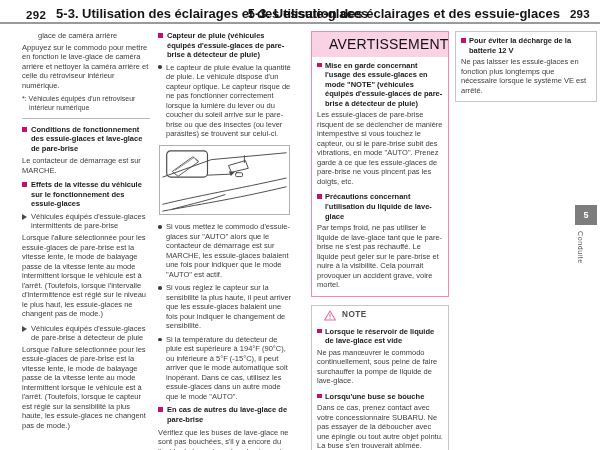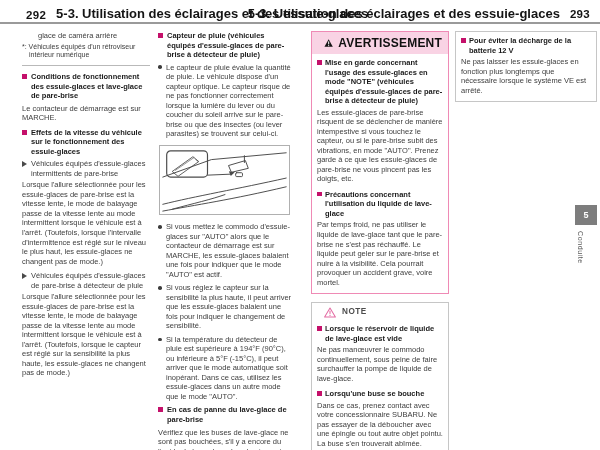--- a/index.html
+++ b/index.html
@@ -46,21 +46,21 @@
   .li { position:relative; padding-left:8px; margin-bottom:4px; }
   .dot { position:absolute; left:0; top:2.8px; width:3.6px; height:3.6px;
          border-radius:50%; background:#3d3d3d; display:inline-block; }
 
   
   .illus { width:131px; height:70px; border:1px solid #b0b0b0; margin:2px 0 5px 1px; background:#fff; }
 
   
   .wbox { border:1.5px solid #ef8ab5; background:#fff; }
   .wbox-h { background:#f9d3e4; display:flex; align-items:center; gap:5px; padding:3.5px 6px 3.5px 12px; }
-  .wbox-h .t { font-weight:bold; font-size:12px; color:#111; letter-spacing:0.2px; }
+  .wbox-h .t { font-weight:normal; font-size:14px; color:#111; letter-spacing:0.2px; }
   .box-body { padding:4px 5px 5px 5px; }
   .box-item-h { position:relative; padding-left:8px; font-weight:bold; color:#1a1a1a; margin-bottom:2px; }
   .box-item-b { margin-bottom:6px; }
   .box-item-b:last-child { margin-bottom:1px; }
 
   .nbox { border:1px solid #c6c6c6; background:#fff; margin-top:8px; }
   .nbox-h { display:flex; align-items:center; gap:6px; padding:4px 6px 2px 12px; }
   .nbox-h .t { font-weight:bold; font-size:8.2px; color:#4c4c4c; letter-spacing:0.5px; }
 
   .cbox { border:1px solid #c6c6c6; background:#fff; padding:4px 5px 5px 5px; }
@@ -80,20 +80,21 @@
   <span class="hdr-title">5-3. Utilisation des éclairages et des essuie-glaces</span>
 </div>
 <div class="hdr hdr-right">
   <span class="hdr-title">5-3. Utilisation des éclairages et des essuie-glaces</span>
   <span class="pageno">293</span>
 </div>
 <div class="hdr-rule"></div>
 
 <div class="col" id="col1">
   <div class="cont-heading">glace de caméra arrière</div>
+  <div class="blk">Appuyez sur le commodo pour mettre en fonction le lave-glace de caméra arrière et nettoyer la caméra arrière et celle du rétroviseur intérieur numérique.</div>
   <div class="footnote">*: Véhicules équipés d'un rétroviseur intérieur numérique</div>
   <div class="divider"></div>
 
   <div class="sec-h">
     <span class="sq"></span>
     <span>Conditions de fonctionnement des essuie-glaces et lave-glace de pare-brise</span>
   </div>
   <div class="blk">Le contacteur de démarrage est sur MARCHE.</div>
 
   <div class="sec-h">
@@ -151,21 +152,21 @@
     <span class="dot"></span>
     <span>Si vous réglez le capteur sur la sensibilité la plus haute, il peut arriver que les essuie-glaces balaient une fois pour indiquer le changement de sensibilité.</span>
   </div>
   <div class="li">
     <span class="dot"></span>
     <span>Si la température du détecteur de pluie est supérieure à 194°F (90°C), ou inférieure à 5°F (-15°C), il peut arriver que le mode automatique soit inopérant. Dans ce cas, utilisez les essuie-glaces dans un autre mode que le mode "AUTO".</span>
   </div>
 
   <div class="sec-h">
     <span class="sq"></span>
-    <span>En cas de panne du lave-glace de pare-brise</span>
+    <span>En cas de autres du lave-glace de pare-brise</span>
   </div>
   <div class="blk">Vérifiez que les buses de lave-glace ne sont pas bouchées, s'il y a encore du liquide de lave-glace dans le réservoir.</div>
 </div>
 
 <div class="col" id="col3">
 
   <div class="wbox">
     <div class="wbox-h">
       <svg width="11" height="10" viewBox="0 0 20 18">
         <path d="M10 1 L19 17 H1 Z" fill="#141414"></path>

